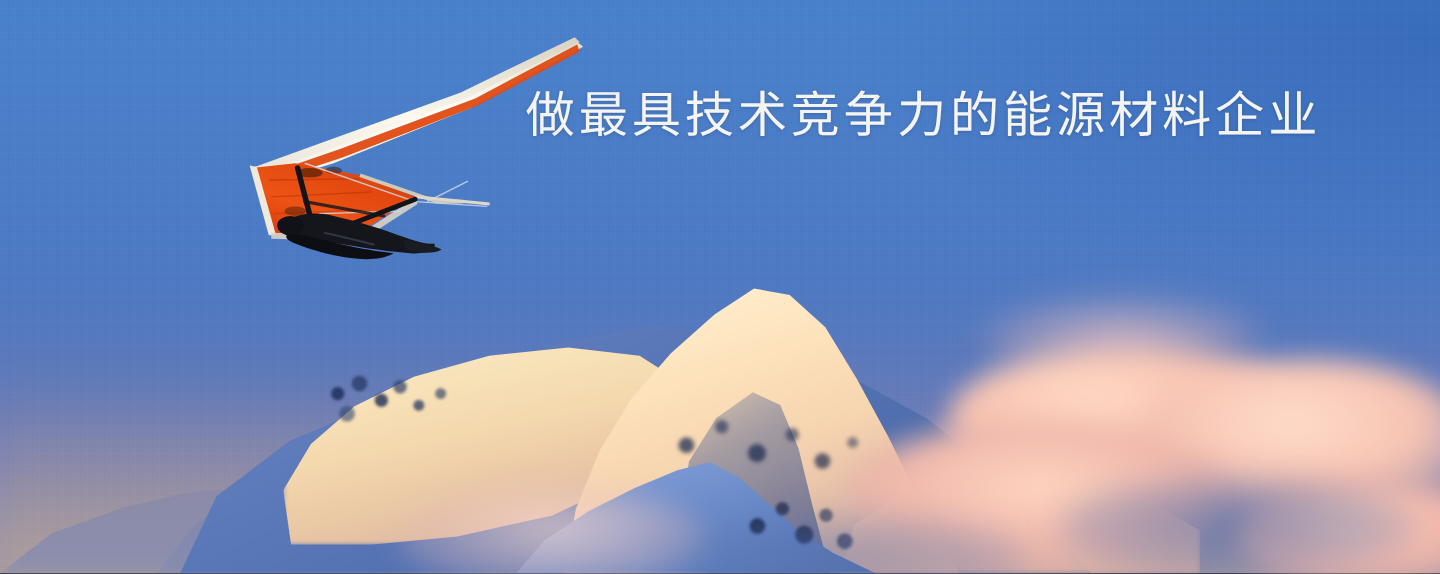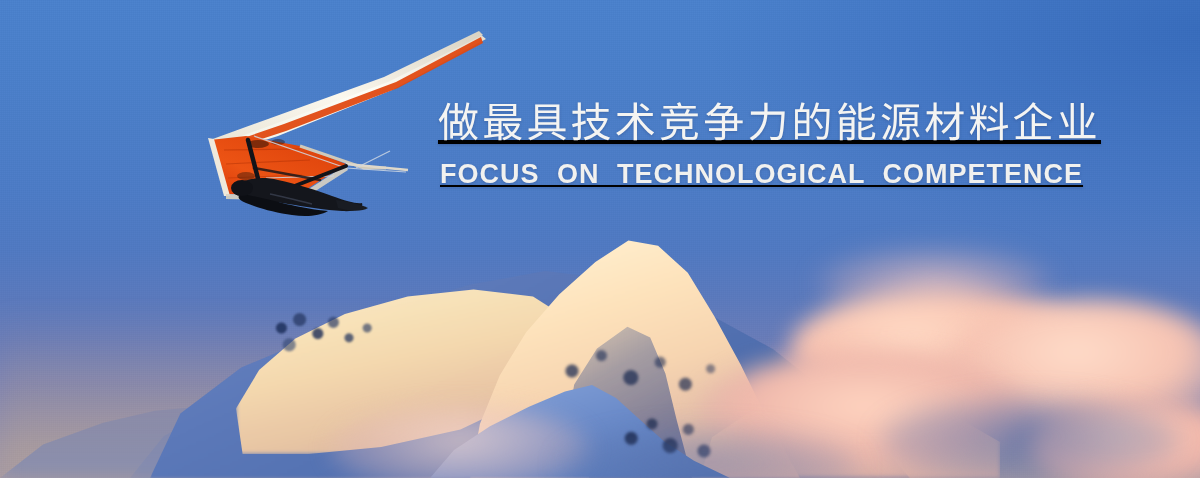--- a/index.html
+++ b/index.html
@@ -172,23 +172,22 @@
         filter:blur(13px);}
 
   
   .glider{position:absolute;left:150px;top:18px;width:345px;height:205px;}
   .glider svg{display:block;width:100%;height:100%;}
 
   
   .headline-wrap{
     position:absolute;
     left:438px;
-    top:95px;
+    top:68px;
     width:760px;
-    text-decoration:underline;
   }
   .headline-cn{
     margin:0;
     font-size:41px;
     line-height:56px;
     font-weight:400;
     letter-spacing:3.2px;
     color:#f4f4f2;
     white-space:nowrap;
     text-shadow:0 1px 3px rgba(40,60,110,.35);
@@ -311,16 +310,15 @@
 
         <ellipse cx="92" cy="170" rx="11" ry="8" fill="#101218"></ellipse>
 
         <path d="M120,176 C134,179 150,183 162,186" stroke="#3a4050" stroke-width="1.6" fill="none" opacity=".8"></path>
       </g>
     </svg>
   </div>
 
   <div class="headline-wrap">
     <h1 class="headline-cn">做最具技术竞争力的能源材料企业</h1>
-    <div class="headline-en">FOCUS  ON  TECHNOLOGICAL  COMPETENCE</div>
   </div>
 
 </div>
 
 </body></html>

